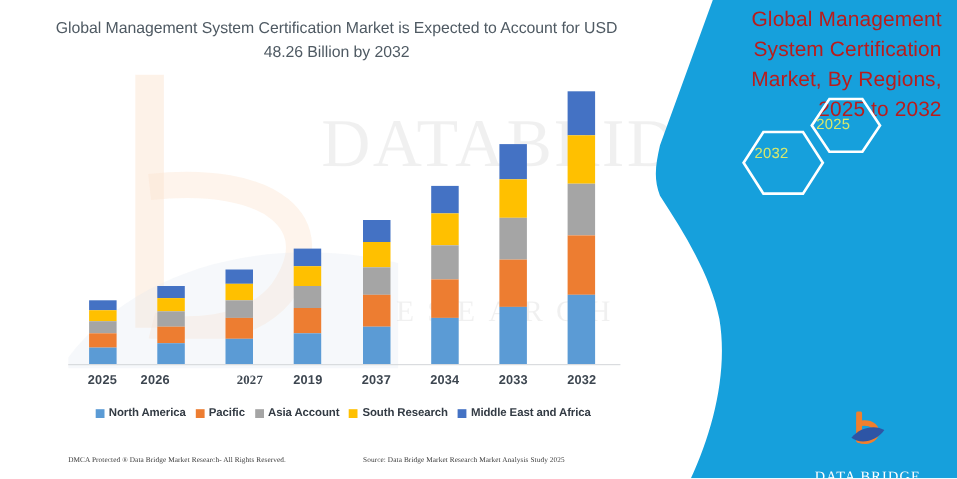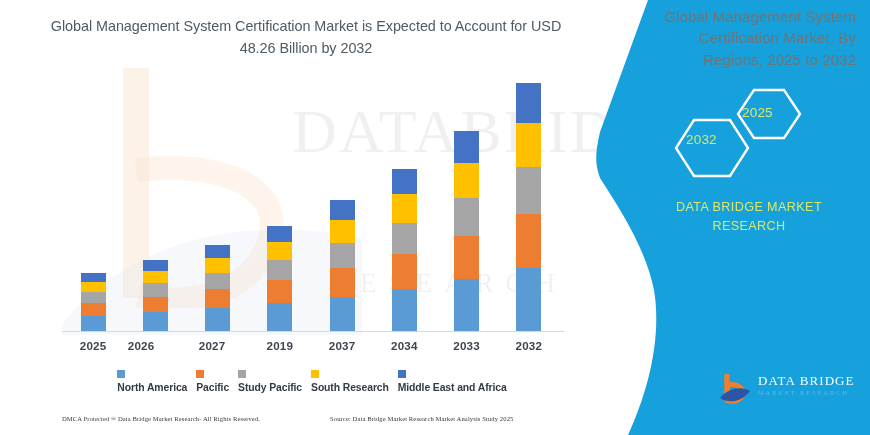--- a/index.html
+++ b/index.html
@@ -29,22 +29,22 @@
     pointer-events: none;
   }
   .blue-panel svg { display: block; }
 
   .panel-title {
     position: absolute;
     top: 6px;
     right: 14px;
     width: 214px;
     text-align: right;
-    color: #737373;
-    font-size: 15px;
+    color: #b91c1c;
+    font-size: 19px;
     line-height: 1.42;
     font-weight: 400;
     letter-spacing: .1px;
   }
   .brand-line {
     position: absolute;
     top: 198px;
     right: 14px;
     width: 214px;
     text-align: center;
@@ -67,21 +67,23 @@
   .hex-label.y2025 { left: 74px; top: 19px; }
 
   
   .logo {
     position: absolute;
     left: 718px;
     top: 374px;
     width: 142px;
     height: 40px;
     display: flex;
-    gap: 6px;
+    align-items: center;
+    gap: 18px;
+    flex-direction: column;
   }
   .logo-mark { width: 34px; height: 32px; flex: 0 0 34px; }
   .logo-text { line-height: 1; }
   .logo-title {
     color: #ffffff;
     font-size: 13px;
     letter-spacing: 1.1px;
     font-family: "Liberation Serif", serif;
     font-weight: 400;
   }
@@ -185,21 +187,21 @@
   .legend {
     position: absolute;
     left: 62px;
     top: 370px;
     width: 500px;
     display: flex;
     justify-content: center;
     align-items: center;
     gap: 9px;
   }
-  .leg-item { display: flex; align-items: flex-start; gap: 4px; flex-direction: column; }
+  .leg-item { display: flex; align-items: center; gap: 4px; }
   .leg-sw { width: 8px; height: 8px; }
   .leg-tx {
     font-size: 10.4px;
     color: #333b44;
     font-weight: bold;
     letter-spacing: -.1px;
     white-space: nowrap;
   }
 
   .footer-left {
@@ -254,21 +256,20 @@
 
   <div class="hex-wrap">
     <svg viewBox="0 0 150 96" width="150" height="96">
       <polygon points="86,4 116,4 132,28 116,52 86,52 70,28" fill="none" stroke="#ffffff" stroke-width="2.4"></polygon>
       <polygon points="26,34 62,34 80,62 62,90 26,90 8,62" fill="#16a0dc" stroke="#ffffff" stroke-width="2.4"></polygon>
     </svg>
     <div class="hex-label y2025">2025</div>
     <div class="hex-label y2032">2032</div>
   </div>
 
-  <div class="brand-line">DATA BRIDGE MARKET RESEARCH</div>
 
   <div class="logo">
     <div class="logo-mark">
       <svg viewBox="0 0 34 32" width="34" height="32">
         <path d="M9 2 L9 26" stroke="#F07F2D" stroke-width="5.4" fill="none" stroke-linecap="round"></path>
         <path d="M9 11 C 21 9, 27 15, 24 22 C 21 28, 13 28, 9 26" stroke="#F07F2D" stroke-width="5" fill="none" stroke-linecap="round"></path>
         <path d="M2 24 C 10 14, 24 12, 32 17 C 24 28, 10 30, 2 24 Z" fill="#2d55a6"></path>
       </svg>
     </div>
     <div class="logo-text">
@@ -334,39 +335,39 @@
         <div class="seg" style="background: rgb(237, 125, 49); height: 53.2475px;"></div>
         <div class="seg" style="background: rgb(165, 165, 165); height: 47.8554px;"></div>
         <div class="seg" style="background: rgb(255, 192, 0); height: 43.8113px;"></div>
         <div class="seg" style="background: rgb(68, 114, 196); height: 39.7672px;"></div>
       </div>
     </div>
   <div class="axis-line"></div>
   <div class="xlabels">
       <div class="xlab" style="left: 0px; width: 62.25px;">2025</div>
       <div class="xlab" style="left: 48px; width: 62.25px;">2026</div>
-      <div class="xlab" style="left: 119px; width: 62.25px;">2027</div>
+      <div class="xlab" style="left: 134px; width: 62.25px; font-family: Liberation Serif, serif;">2027</div>
       <div class="xlab" style="left: 186.75px; width: 62.25px;">2019</div>
       <div class="xlab" style="left: 249px; width: 62.25px;">2037</div>
       <div class="xlab" style="left: 311.25px; width: 62.25px;">2034</div>
       <div class="xlab" style="left: 373.5px; width: 62.25px;">2033</div>
       <div class="xlab" style="left: 435.75px; width: 62.25px;">2032</div>
     </div>
   <div class="legend">
       <div class="leg-item">
         <span class="leg-sw" style="background: rgb(91, 155, 213);"></span>
         <span class="leg-tx">North America</span>
       </div>
       <div class="leg-item">
         <span class="leg-sw" style="background: rgb(237, 125, 49);"></span>
         <span class="leg-tx">Pacific</span>
       </div>
       <div class="leg-item">
         <span class="leg-sw" style="background: rgb(165, 165, 165);"></span>
-        <span class="leg-tx">Study Pacific</span>
+        <span class="leg-tx">Asia Account</span>
       </div>
       <div class="leg-item">
         <span class="leg-sw" style="background: rgb(255, 192, 0);"></span>
         <span class="leg-tx">South Research</span>
       </div>
       <div class="leg-item">
         <span class="leg-sw" style="background: rgb(68, 114, 196);"></span>
         <span class="leg-tx">Middle East and Africa</span>
       </div>
     </div>

